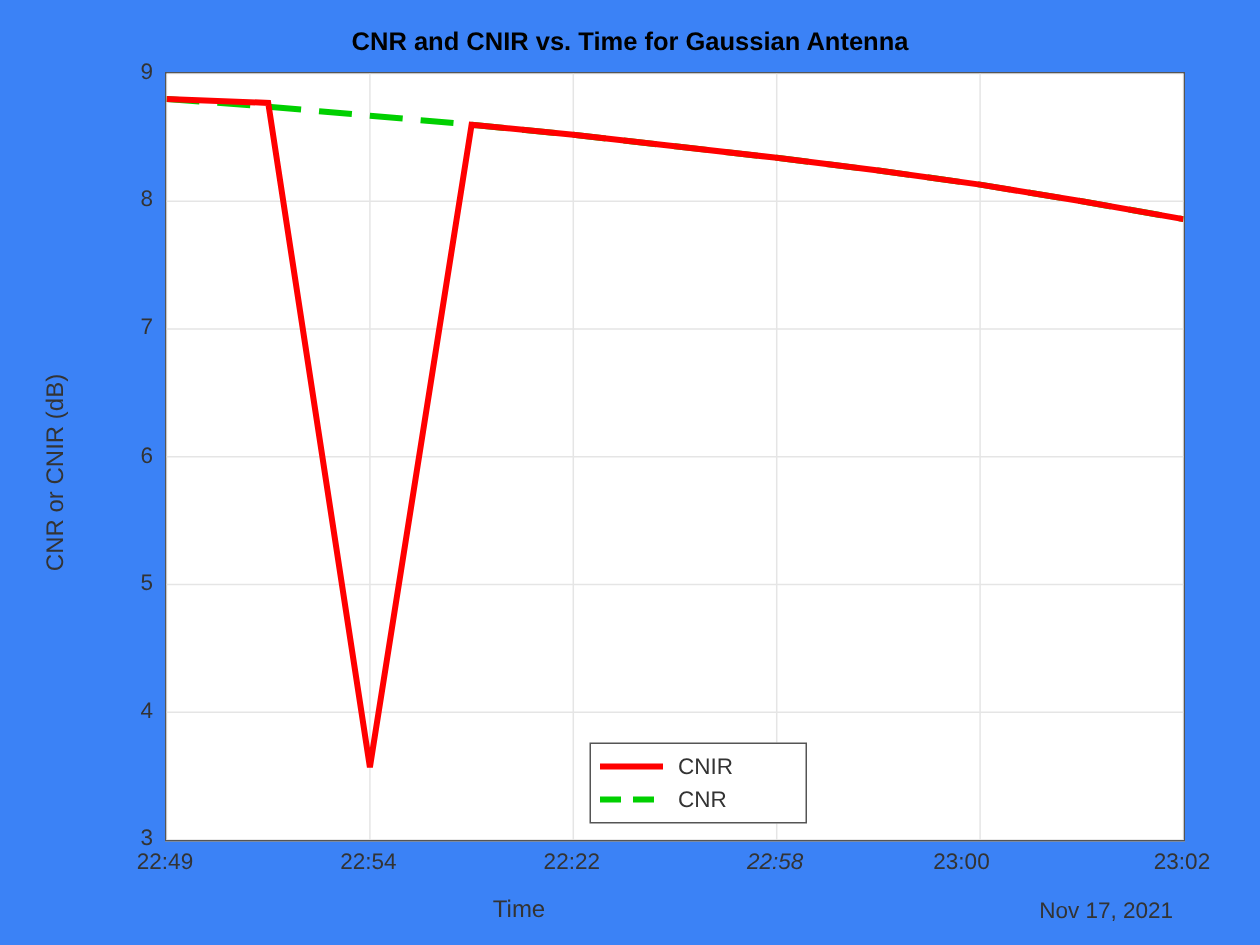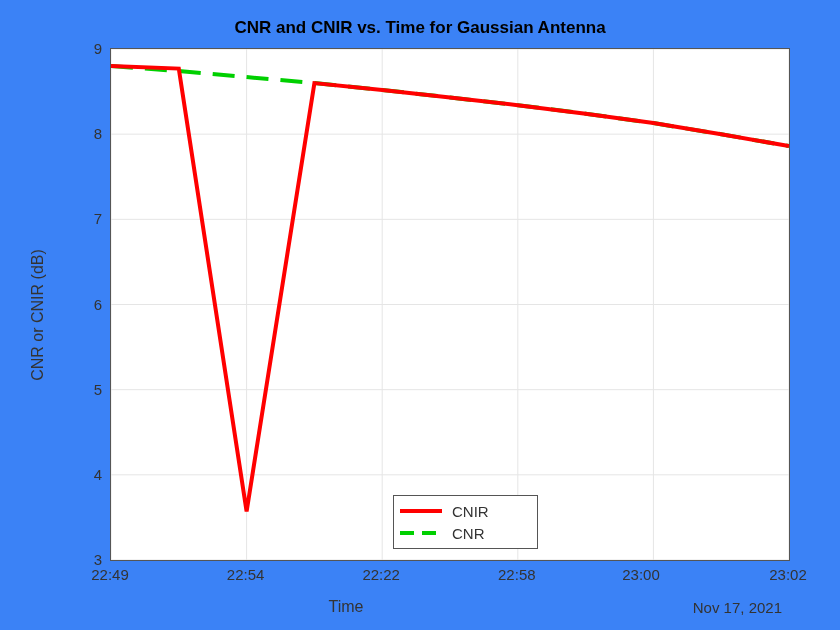--- a/index.html
+++ b/index.html
@@ -174,21 +174,21 @@
       <div class="ytick-label" style="top: 388.667px;">5</div>
       <div class="ytick-label" style="top: 303.5px;">6</div>
       <div class="ytick-label" style="top: 218.333px;">7</div>
       <div class="ytick-label" style="top: 133.167px;">8</div>
       <div class="ytick-label" style="top: 48px;">9</div>
     </div>
   <div id="xticks">
       <div class="xtick-label" style="left: 110px;">22:49</div>
       <div class="xtick-label" style="left: 245.6px;">22:54</div>
       <div class="xtick-label" style="left: 381.2px;">22:22</div>
-      <div class="xtick-label" style="left: 516.8px;">22:58</div>
+      <div class="xtick-label" style="left: 516.8px; font-style: italic;">22:58</div>
       <div class="xtick-label" style="left: 641px;">23:00</div>
       <div class="xtick-label" style="left: 788px;">23:02</div>
     </div>
 
   <div class="legend">
     <div class="legend-row">
       <div class="legend-swatch">
         <div class="swatch-line swatch-solid"></div>
       </div>
       <span>CNIR</span>

